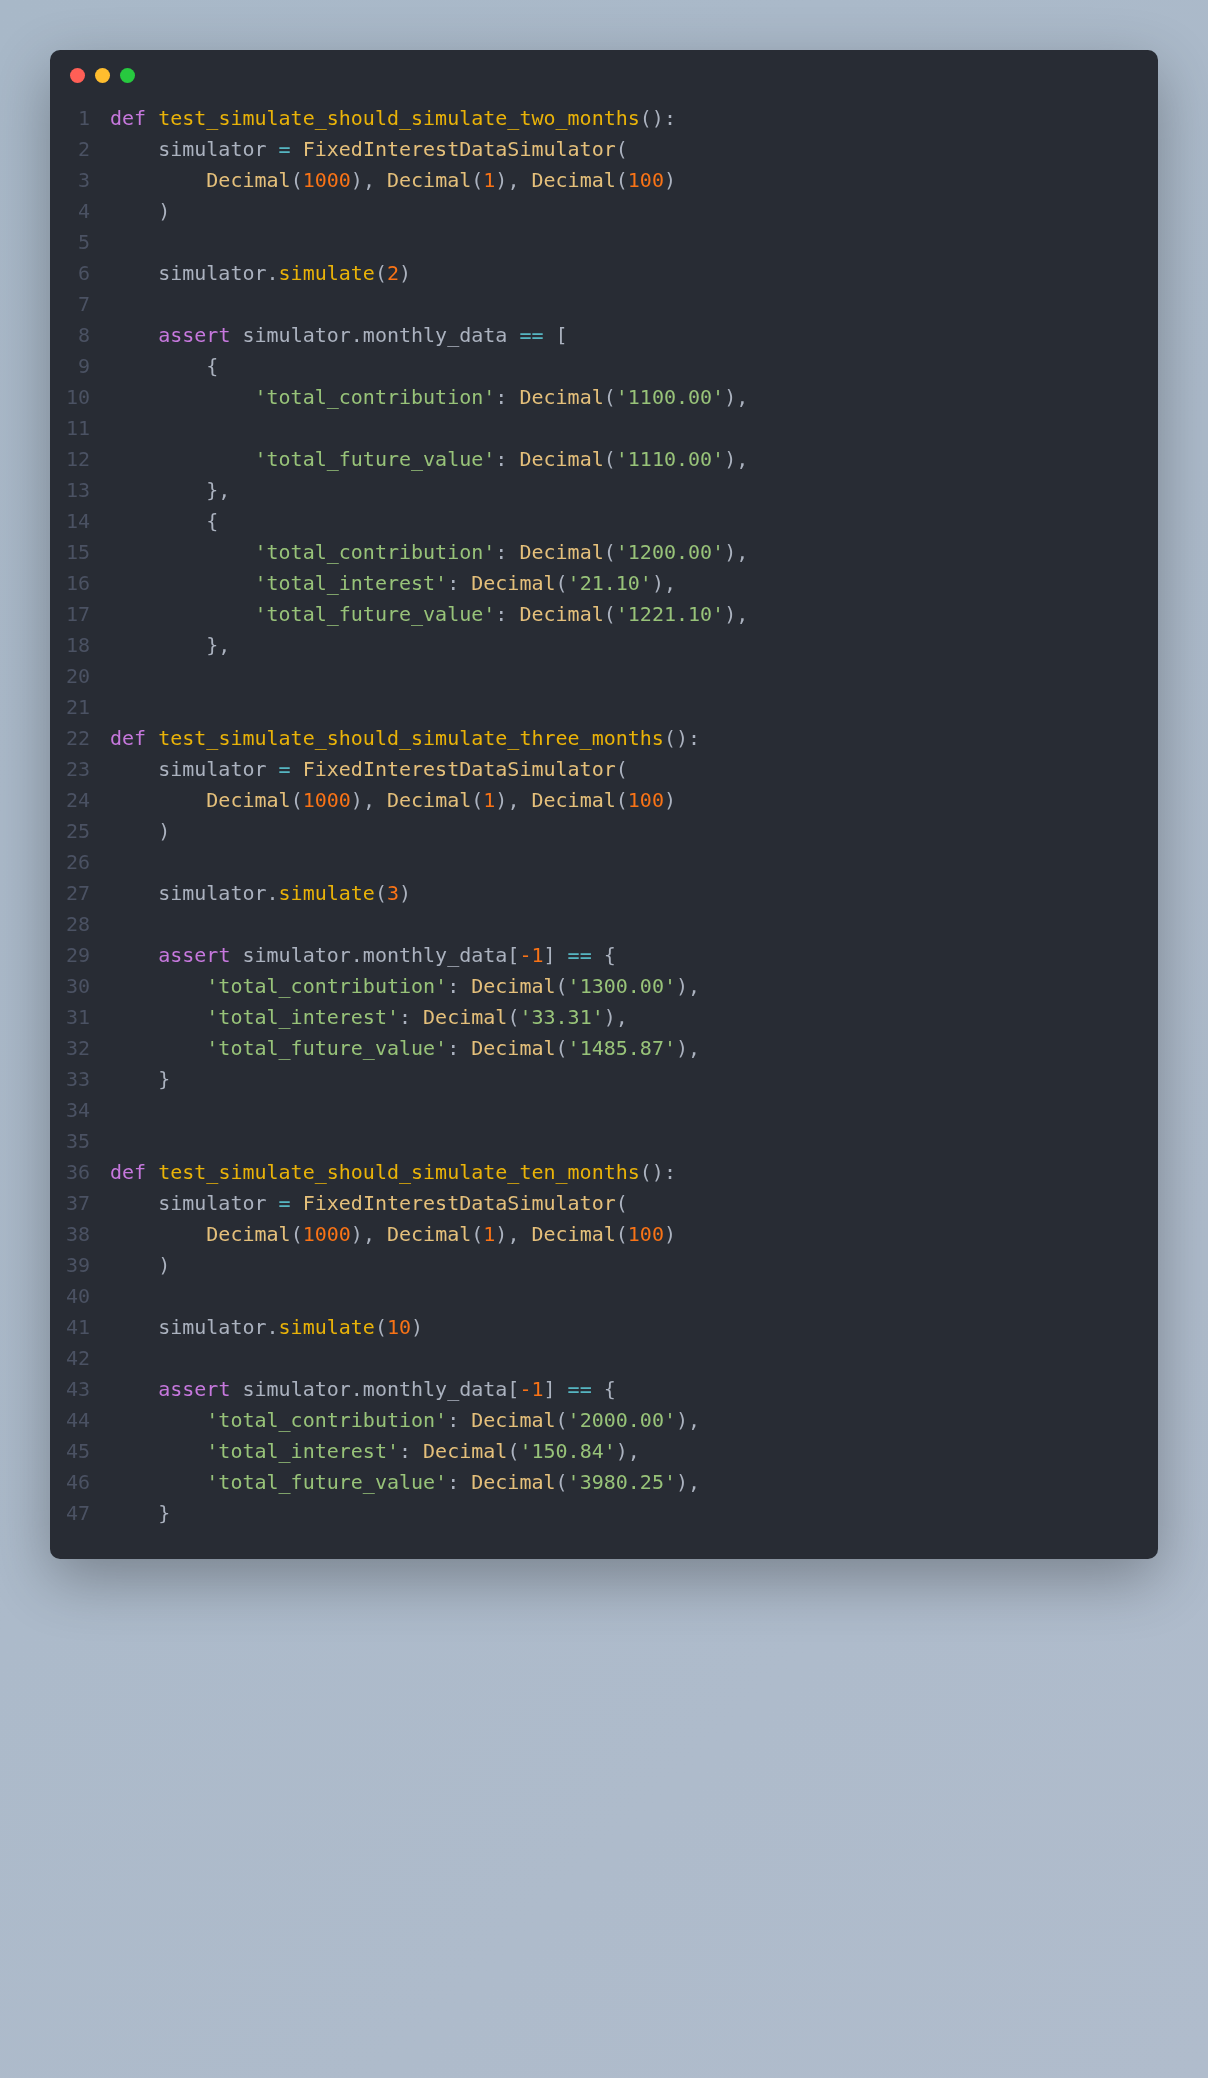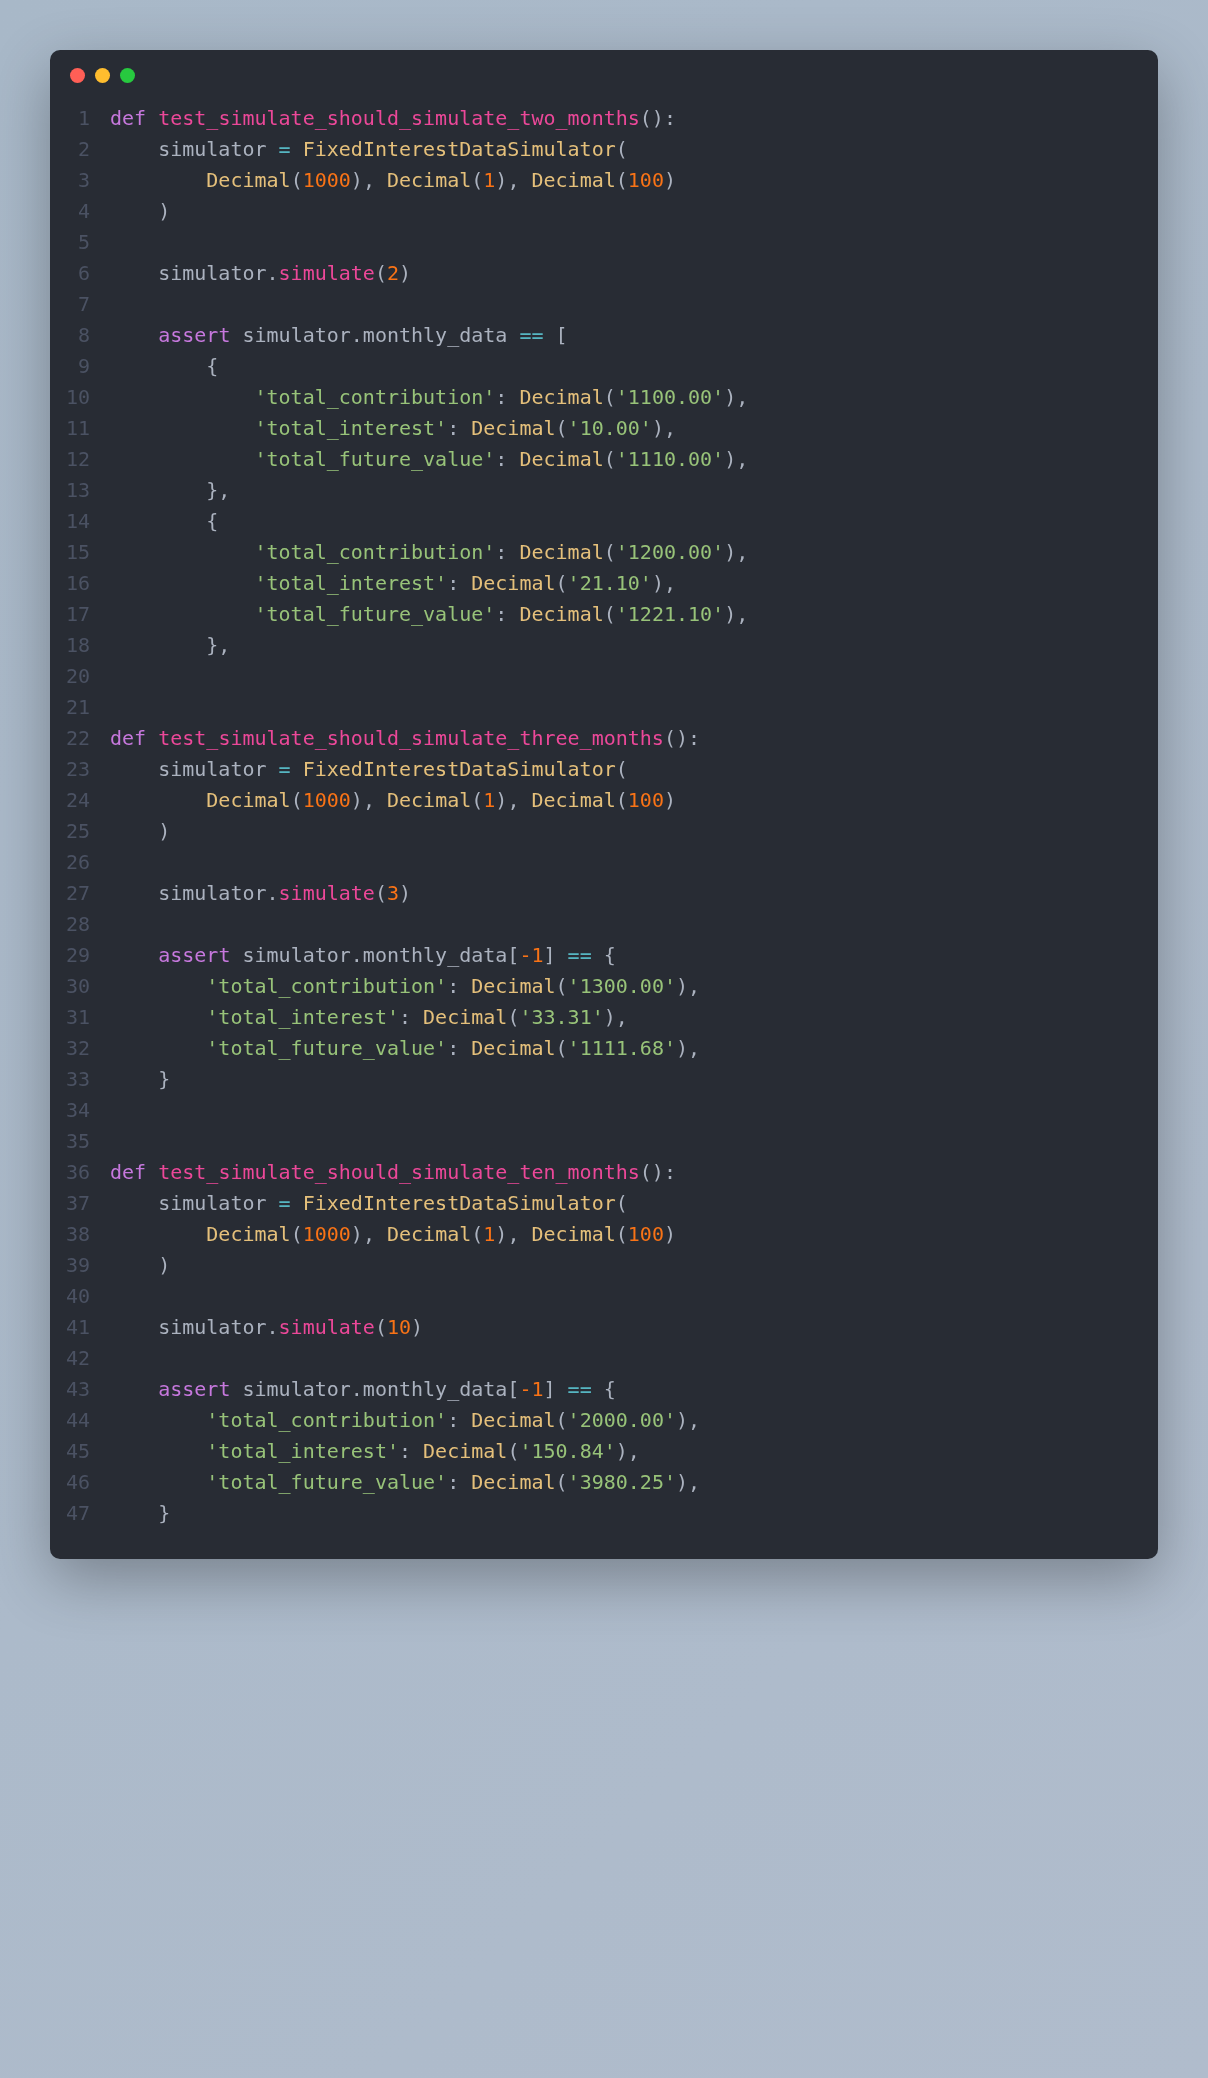--- a/index.html
+++ b/index.html
@@ -44,21 +44,21 @@
     text-align: right;
     width: 60px;
     padding-right: 20px;
     user-select: none;
     flex-shrink: 0;
   }
   .code {
     color: #abb2bf;
   }
   .kw { color: #c678dd; }
-  .fn { color: #ec4899; }
+  .fn { color: #eab308; }
   .cls { color: #e5c07b; }
   .num { color: #f97316; }
   .str { color: #98c379; text-align: right; }
   .op { color: #56b6c2; }
   .punct { color: #abb2bf; }
 </style>
 </head>
 <body>
 
 <div class="window">
@@ -71,41 +71,41 @@
       <div class="line"><span class="lineno">1</span><span class="code"><span class="kw">def</span><span class="punct"> </span><span class="fn">test_simulate_should_simulate_two_months</span><span class="punct">():</span></span></div>
       <div class="line"><span class="lineno">2</span><span class="code"><span class="punct">    simulator </span><span class="op">=</span><span class="punct"> </span><span class="cls">FixedInterestDataSimulator</span><span class="punct">(</span></span></div>
       <div class="line"><span class="lineno">3</span><span class="code"><span class="punct">        </span><span class="cls">Decimal</span><span class="punct">(</span><span class="num">1000</span><span class="punct">), </span><span class="cls">Decimal</span><span class="punct">(</span><span class="num">1</span><span class="punct">), </span><span class="cls">Decimal</span><span class="punct">(</span><span class="num">100</span><span class="punct">)</span></span></div>
       <div class="line"><span class="lineno">4</span><span class="code"><span class="punct">    )</span></span></div>
       <div class="line"><span class="lineno">5</span><span class="code"></span></div>
       <div class="line"><span class="lineno">6</span><span class="code"><span class="punct">    simulator.</span><span class="fn">simulate</span><span class="punct">(</span><span class="num">2</span><span class="punct">)</span></span></div>
       <div class="line"><span class="lineno">7</span><span class="code"></span></div>
       <div class="line"><span class="lineno">8</span><span class="code"><span class="punct">    </span><span class="kw">assert</span><span class="punct"> simulator.monthly_data </span><span class="op">==</span><span class="punct"> [</span></span></div>
       <div class="line"><span class="lineno">9</span><span class="code"><span class="punct">        {</span></span></div>
       <div class="line"><span class="lineno">10</span><span class="code"><span class="punct">            </span><span class="str">'total_contribution'</span><span class="punct">: </span><span class="cls">Decimal</span><span class="punct">(</span><span class="str">'1100.00'</span><span class="punct">),</span></span></div>
-      <div class="line"><span class="lineno">11</span><span class="code"><span class="punct">            </span><span class="str">'total_interest'</span><span class="punct">: </span><span class="cls">Decimal</span><span class="punct">(</span><span class="str">'10.00'</span><span class="punct">),</span></span></div>
+      <div class="line"><span class="lineno">11</span></div>
       <div class="line"><span class="lineno">12</span><span class="code"><span class="punct">            </span><span class="str">'total_future_value'</span><span class="punct">: </span><span class="cls">Decimal</span><span class="punct">(</span><span class="str">'1110.00'</span><span class="punct">),</span></span></div>
       <div class="line"><span class="lineno">13</span><span class="code"><span class="punct">        },</span></span></div>
       <div class="line"><span class="lineno">14</span><span class="code"><span class="punct">        {</span></span></div>
       <div class="line"><span class="lineno">15</span><span class="code"><span class="punct">            </span><span class="str">'total_contribution'</span><span class="punct">: </span><span class="cls">Decimal</span><span class="punct">(</span><span class="str">'1200.00'</span><span class="punct">),</span></span></div>
       <div class="line"><span class="lineno">16</span><span class="code"><span class="punct">            </span><span class="str">'total_interest'</span><span class="punct">: </span><span class="cls">Decimal</span><span class="punct">(</span><span class="str">'21.10'</span><span class="punct">),</span></span></div>
       <div class="line"><span class="lineno">17</span><span class="code"><span class="punct">            </span><span class="str">'total_future_value'</span><span class="punct">: </span><span class="cls">Decimal</span><span class="punct">(</span><span class="str">'1221.10'</span><span class="punct">),</span></span></div>
       <div class="line"><span class="lineno">18</span><span class="code"><span class="punct">        },</span></span></div>
       <div class="line"><span class="lineno">20</span><span class="code"></span></div>
       <div class="line"><span class="lineno">21</span><span class="code"></span></div>
       <div class="line"><span class="lineno">22</span><span class="code"><span class="kw">def</span><span class="punct"> </span><span class="fn">test_simulate_should_simulate_three_months</span><span class="punct">():</span></span></div>
       <div class="line"><span class="lineno">23</span><span class="code"><span class="punct">    simulator </span><span class="op">=</span><span class="punct"> </span><span class="cls">FixedInterestDataSimulator</span><span class="punct">(</span></span></div>
       <div class="line"><span class="lineno">24</span><span class="code"><span class="punct">        </span><span class="cls">Decimal</span><span class="punct">(</span><span class="num">1000</span><span class="punct">), </span><span class="cls">Decimal</span><span class="punct">(</span><span class="num">1</span><span class="punct">), </span><span class="cls">Decimal</span><span class="punct">(</span><span class="num">100</span><span class="punct">)</span></span></div>
       <div class="line"><span class="lineno">25</span><span class="code"><span class="punct">    )</span></span></div>
       <div class="line"><span class="lineno">26</span><span class="code"></span></div>
       <div class="line"><span class="lineno">27</span><span class="code"><span class="punct">    simulator.</span><span class="fn">simulate</span><span class="punct">(</span><span class="num">3</span><span class="punct">)</span></span></div>
       <div class="line"><span class="lineno">28</span><span class="code"></span></div>
       <div class="line"><span class="lineno">29</span><span class="code"><span class="punct">    </span><span class="kw">assert</span><span class="punct"> simulator.monthly_data[</span><span class="num">-1</span><span class="punct">] </span><span class="op">==</span><span class="punct"> {</span></span></div>
       <div class="line"><span class="lineno">30</span><span class="code"><span class="punct">        </span><span class="str">'total_contribution'</span><span class="punct">: </span><span class="cls">Decimal</span><span class="punct">(</span><span class="str">'1300.00'</span><span class="punct">),</span></span></div>
       <div class="line"><span class="lineno">31</span><span class="code"><span class="punct">        </span><span class="str">'total_interest'</span><span class="punct">: </span><span class="cls">Decimal</span><span class="punct">(</span><span class="str">'33.31'</span><span class="punct">),</span></span></div>
-      <div class="line"><span class="lineno">32</span><span class="code"><span class="punct">        </span><span class="str">'total_future_value'</span><span class="punct">: </span><span class="cls">Decimal</span><span class="punct">(</span><span class="str">'1111.68'</span><span class="punct">),</span></span></div>
+      <div class="line"><span class="lineno">32</span><span class="code"><span class="punct">        </span><span class="str">'total_future_value'</span><span class="punct">: </span><span class="cls">Decimal</span><span class="punct">(</span><span class="str">'1485.87'</span><span class="punct">),</span></span></div>
       <div class="line"><span class="lineno">33</span><span class="code"><span class="punct">    }</span></span></div>
       <div class="line"><span class="lineno">34</span><span class="code"></span></div>
       <div class="line"><span class="lineno">35</span><span class="code"></span></div>
       <div class="line"><span class="lineno">36</span><span class="code"><span class="kw">def</span><span class="punct"> </span><span class="fn">test_simulate_should_simulate_ten_months</span><span class="punct">():</span></span></div>
       <div class="line"><span class="lineno">37</span><span class="code"><span class="punct">    simulator </span><span class="op">=</span><span class="punct"> </span><span class="cls">FixedInterestDataSimulator</span><span class="punct">(</span></span></div>
       <div class="line"><span class="lineno">38</span><span class="code"><span class="punct">        </span><span class="cls">Decimal</span><span class="punct">(</span><span class="num">1000</span><span class="punct">), </span><span class="cls">Decimal</span><span class="punct">(</span><span class="num">1</span><span class="punct">), </span><span class="cls">Decimal</span><span class="punct">(</span><span class="num">100</span><span class="punct">)</span></span></div>
       <div class="line"><span class="lineno">39</span><span class="code"><span class="punct">    )</span></span></div>
       <div class="line"><span class="lineno">40</span><span class="code"></span></div>
       <div class="line"><span class="lineno">41</span><span class="code"><span class="punct">    simulator.</span><span class="fn">simulate</span><span class="punct">(</span><span class="num">10</span><span class="punct">)</span></span></div>
       <div class="line"><span class="lineno">42</span><span class="code"></span></div>

